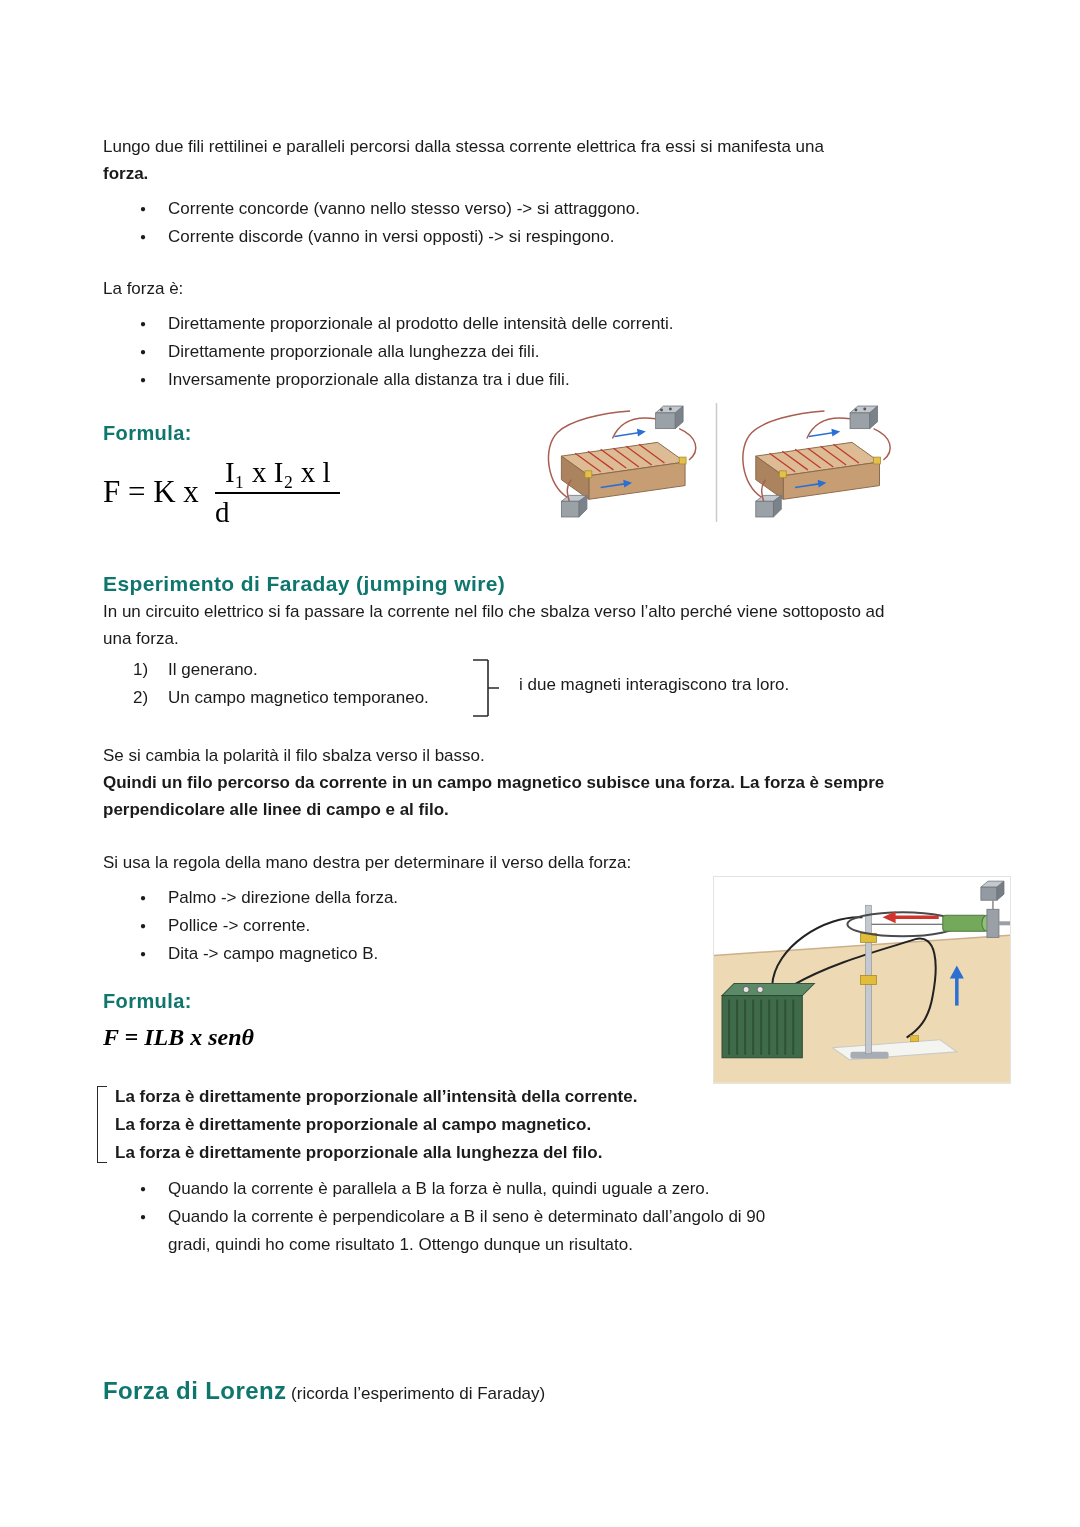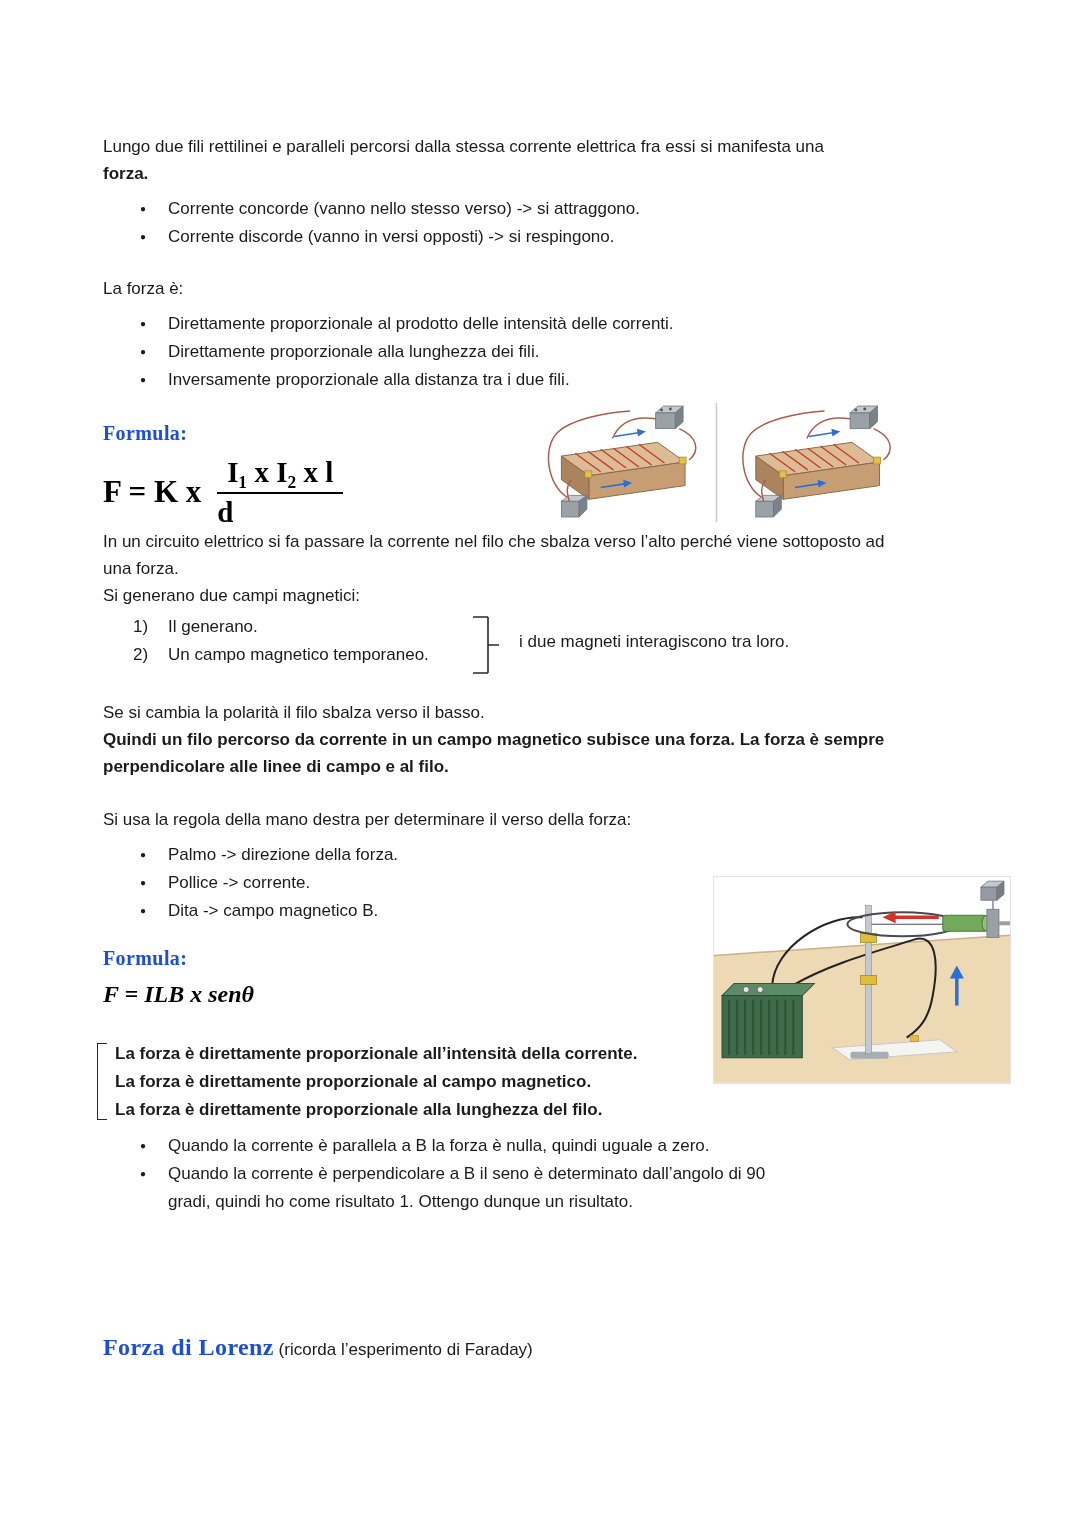--- a/index.html
+++ b/index.html
@@ -25,33 +25,33 @@
   ul.bullets { list-style: none; margin: 8px 0 0 0; padding: 0; }
   ul.bullets li { position: relative; padding-left: 65px; line-height: 28px; max-width: 860px; }
   ul.bullets li::before {
     content: "\25CF";
     position: absolute; left: 37px; top: 0;
     font-size: 10px; color: #1b1b1b;
   }
   ul.casi li { max-width: 700px; }
 
   .hand {
-    font-family: Liberation Serif, serif;
+    font-family: Liberation Sans, sans-serif;
     font-weight: 700;
     letter-spacing: 0.4px;
-    color: #1d4ed8;
+    color: #0f766e;
   }
   .formula-label { font-size: 20px; line-height: 27px; margin-top: 26px; }
   .section-heading { font-size: 21px; line-height: 28px; margin-top: 42px; }
 
   .formula1 {
     display: flex; align-items: center; gap: 16px;
     margin: 8px 0 0 0;
     font-family: "Liberation Serif", "DejaVu Serif", serif;
-    font-weight: 700; font-size: 31px; color: #000;
+    font-weight: 400; font-size: 31px; color: #000;
   }
   .frac { display: inline-flex; flex-direction: column; text-align: left; font-size: 29px; }
   .frac .num { padding: 0 10px 3px 10px; border-bottom: 2.5px solid #000; line-height: 34px; }
   .frac .den { padding-top: 2px; line-height: 32px; }
 
   .formula2 {
     margin-top: 4px;
     font-family: "Liberation Serif", "DejaVu Serif", serif;
     font-style: italic; font-weight: 700;
     font-size: 24px; line-height: 36px; color: #000;
@@ -110,23 +110,23 @@
     <div class="hand formula-label">Formula:</div>
 
     <div class="formula1">
       <span>F = K x</span>
       <span class="frac">
         <span class="num">I₁ x I₂ x l</span>
         <span class="den">d</span>
       </span>
     </div>
 
+    <div class="hand section-heading">Esperimento di Faraday (jumping wire)</div>
 
     <p class="p-narrow">In un circuito elettrico si fa passare la corrente nel filo che sbalza verso l’alto perché viene sottoposto ad una forza.</p>
-    <p>Si generano due campi magnetici:</p>
 
     <div class="numlist">
       <div class="numrow">
         <span class="num">1)</span>
         <span>Il generano.</span>
       </div>
       <div class="numrow">
         <span class="num">2)</span>
         <span>Un campo magnetico temporaneo.</span>
       </div>

